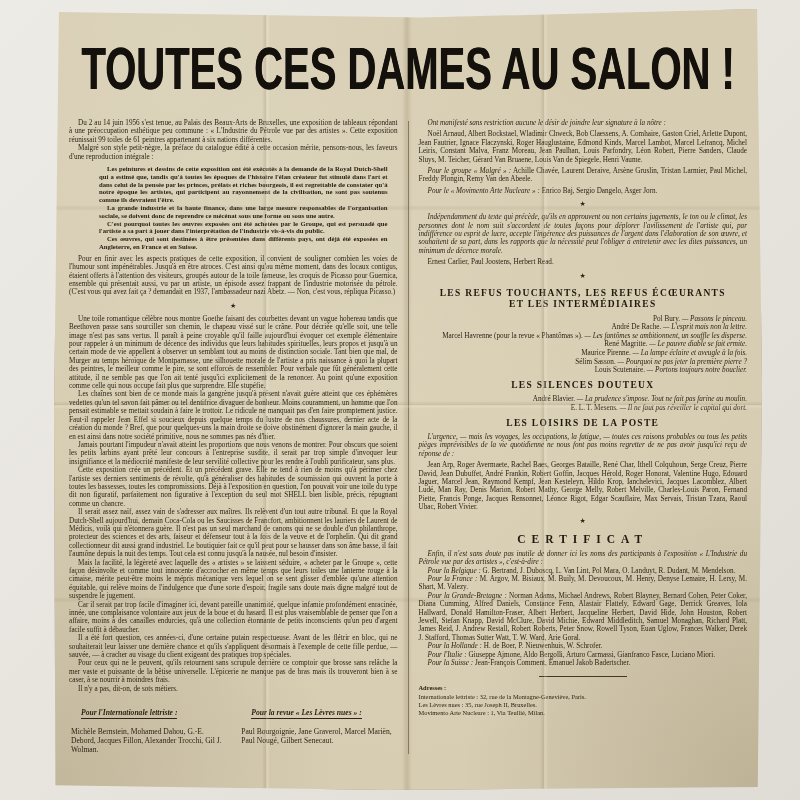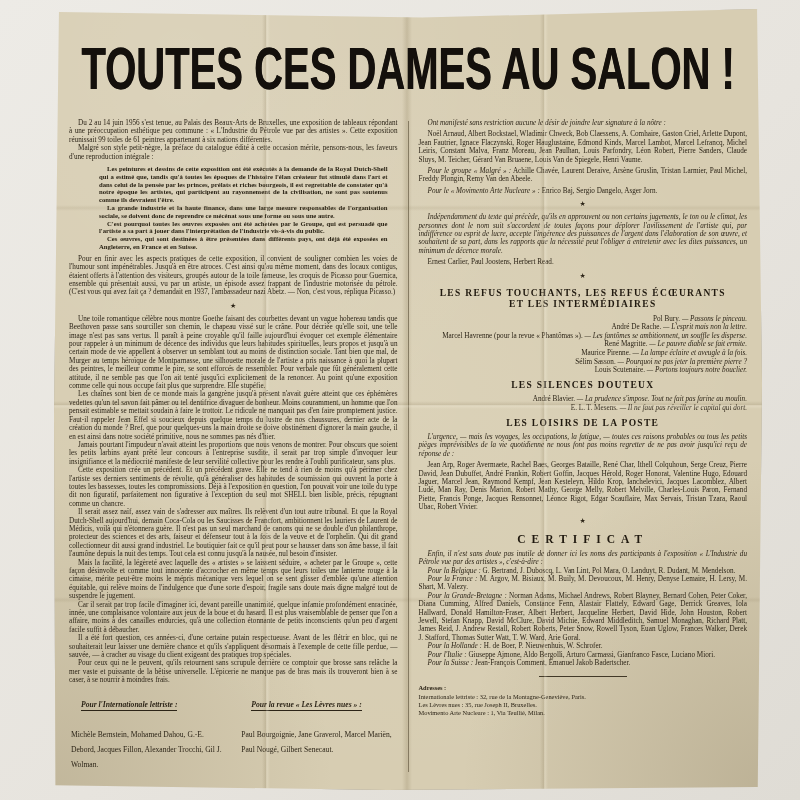--- a/index.html
+++ b/index.html
@@ -88,24 +88,24 @@
     text-align: right; color: #2c2417;
   }
   p.refus .q { font-style: italic; }
   .names-p { margin-top: 3px; }
   .lead-italic { font-style: italic; }
   .sig-block { display: flex; gap: 16px; margin-top: 8px; padding: 0 2px; }
   .sig-col { flex: 1 1 0; }
   .sig-head {
     font-style: italic; font-weight: 700; font-size: 7.6px;
     border-bottom: 0.8px solid #2c2417;
-    display: inline-block; padding-bottom: 1px; margin-bottom: 16px;
+    display: inline-block; padding-bottom: 1px; margin-bottom: 8px;
     margin-left: 10px;
   }
-  .sig-names { font-size: 7.6px; line-height: 15px; text-align: left; }
+  .sig-names { font-size: 7.6px; line-height: 9px; text-align: left; }
   .addr-rule { width: 88px; border-top: 1px solid #413827; margin: 9px auto 7px; }
   .addr { font-size: 6.4px; line-height: 8.2px; }
   .addr .lbl { font-weight: 700; }
 </style>
 </head>
 <body>
 
 <div class="poster">
   <div class="crease vc"></div>
   <div class="crease v1"></div>
@@ -131,20 +131,21 @@
       <div class="star">★</div>
       <p class="body-p">Une toile romantique célèbre nous montre Goethe faisant des courbettes devant un vague hobereau tandis que Beethoven passe sans sourciller son chemin, le chapeau vissé sur le crâne. Pour décriée qu'elle soit, une telle image n'est pas sans vertus. Il paraît à peine croyable qu'il faille aujourd'hui évoquer cet exemple élémentaire pour rappeler à un minimum de décence des individus que leurs habitudes spirituelles, leurs propos et jusqu'à un certain mode de vie appellent à observer un semblant tout au moins de distinction sociale. Tant bien que mal, de Murger au temps héroïque de Montparnasse, une silhouette morale de l'artiste a pris naissance à quoi la plupart des peintres, le meilleur comme le pire, se sont efforcés de ressembler. Pour verbale que fût généralement cette attitude, il ne semble pas que l'on ait tenté jusqu'ici explicitement de la renoncer. Au point qu'une exposition comme celle qui nous occupe fait plus que surprendre. Elle stupéfie.</p>
       <p class="body-p">Les chaînes sont bien de ce monde mais la gangrène jusqu'à présent n'avait guère atteint que ces éphémères vedettes qu'un tel savon fait pâmer ou tel dentifrice divaguer de bonheur. Moins couramment, un homme que l'on pensait estimable se mettait soudain à faire le trottoir. Le ridicule ne manquait pas d'en faire promptement justice. Faut-il rappeler Jean Effel si soucieux depuis quelque temps du lustre de nos chaussures, dernier acte de la création du monde ? Bref, que pour quelques-uns la main droite se doive obstinément d'ignorer la main gauche, il en est ainsi dans notre société primitive, nous ne sommes pas nés d'hier.</p>
       <p class="body-p">Jamais pourtant l'impudeur n'avait atteint les proportions que nous venons de montrer. Pour obscurs que soient les petits larbins ayant prêté leur concours à l'entreprise susdite, il serait par trop simple d'invoquer leur insignifiance et la médiocrité manifeste de leur servilité collective pour les rendre à l'oubli purificateur, sans plus.</p>
       <p class="body-p">Cette exposition crée un précédent. Et un précédent grave. Elle ne tend à rien de moins qu'à périmer chez l'artiste ses derniers sentiments de révolte, qu'à généraliser des habitudes de soumission qui ouvrent la porte à toutes les bassesses, toutes les compromissions. Déjà à l'exposition en question, l'on pouvait voir une toile du type dit non figuratif, parfaitement non figurative à l'exception du seul mot SHELL bien lisible, précis, répugnant comme un chancre.</p>
       <p class="body-p">Il serait assez naïf, assez vain de s'adresser aux maîtres. Ils relèvent d'un tout autre tribunal. Et que la Royal Dutch-Shell aujourd'hui, demain Coca-Cola ou les Saucisses de Francfort, ambitionnent les lauriers de Laurent de Médicis, voilà qui n'étonnera guère. Il n'est pas un seul marchand de canons qui ne se double d'un philanthrope, protecteur des sciences et des arts, faiseur et défenseur tout à la fois de la veuve et de l'orphelin. Qui dit grand collectionneur dit aussi grand industriel. Le boutiquier fait ce qu'il peut pour se hausser dans son âme basse, il fait l'aumône depuis la nuit des temps. Tout cela est connu jusqu'à la nausée, nul besoin d'insister.</p>
       <p class="body-p">Mais la facilité, la légèreté avec laquelle des « artistes » se laissent séduire, « acheter par le Groupe », cette façon désinvolte et comme tout innocente d'accrocher en même temps que leurs toiles une lanterne rouge à la cimaise, mérite peut-être moins le mépris mécanique vers lequel on se sent glisser d'emblée qu'une attention équitable, qui relève moins de l'indulgence que d'une sorte d'espoir, fragile sans doute mais digne malgré tout de suspendre le jugement.</p>
       <p class="body-p">Car il serait par trop facile d'imaginer ici, devant pareille unanimité, quelque infamie profondément enracinée, innée, une complaisance volontaire aux jeux de la boue et du hasard. Il est plus vraisemblable de penser que l'on a affaire, moins à des canailles endurcies, qu'à une collection étonnante de petits inconscients qu'un peu d'argent facile suffit à débaucher.</p>
       <p class="body-p">Il a été fort question, ces années-ci, d'une certaine putain respectueuse. Avant de les flétrir en bloc, qui ne souhaiterait leur laisser une dernière chance et qu'ils s'appliquent désormais à l'exemple de cette fille perdue, — sauvée, — à cracher au visage du client exigeant des pratiques trop spéciales.</p>
       <p class="body-p">Pour ceux qui ne le peuvent, qu'ils retournent sans scrupule derrière ce comptoir que brosse sans relâche la mer vaste et puissante de la bêtise universelle. L'épicerie ne manque pas de bras mais ils trouveront bien à se caser, à se nourrir à moindres frais.</p>
+      <p class="body-p">Il n'y a pas, dit-on, de sots métiers.</p>
       <div class="sig-block">
         <div class="sig-col">
           <span class="sig-head">Pour l'Internationale lettriste :</span>
           <p class="sig-names">Michèle Bernstein, Mohamed Dahou, G.-E. Debord, Jacques Fillon, Alexander Trocchi, Gil J. Wolman.</p>
         </div>
         <div class="sig-col">
           <span class="sig-head">Pour la revue « Les Lèvres nues » :</span>
           <p class="sig-names">Paul Bourgoignie, Jane Graverol, Marcel Mariën, Paul Nougé, Gilbert Senecaut.</p>
         </div>
       </div>

